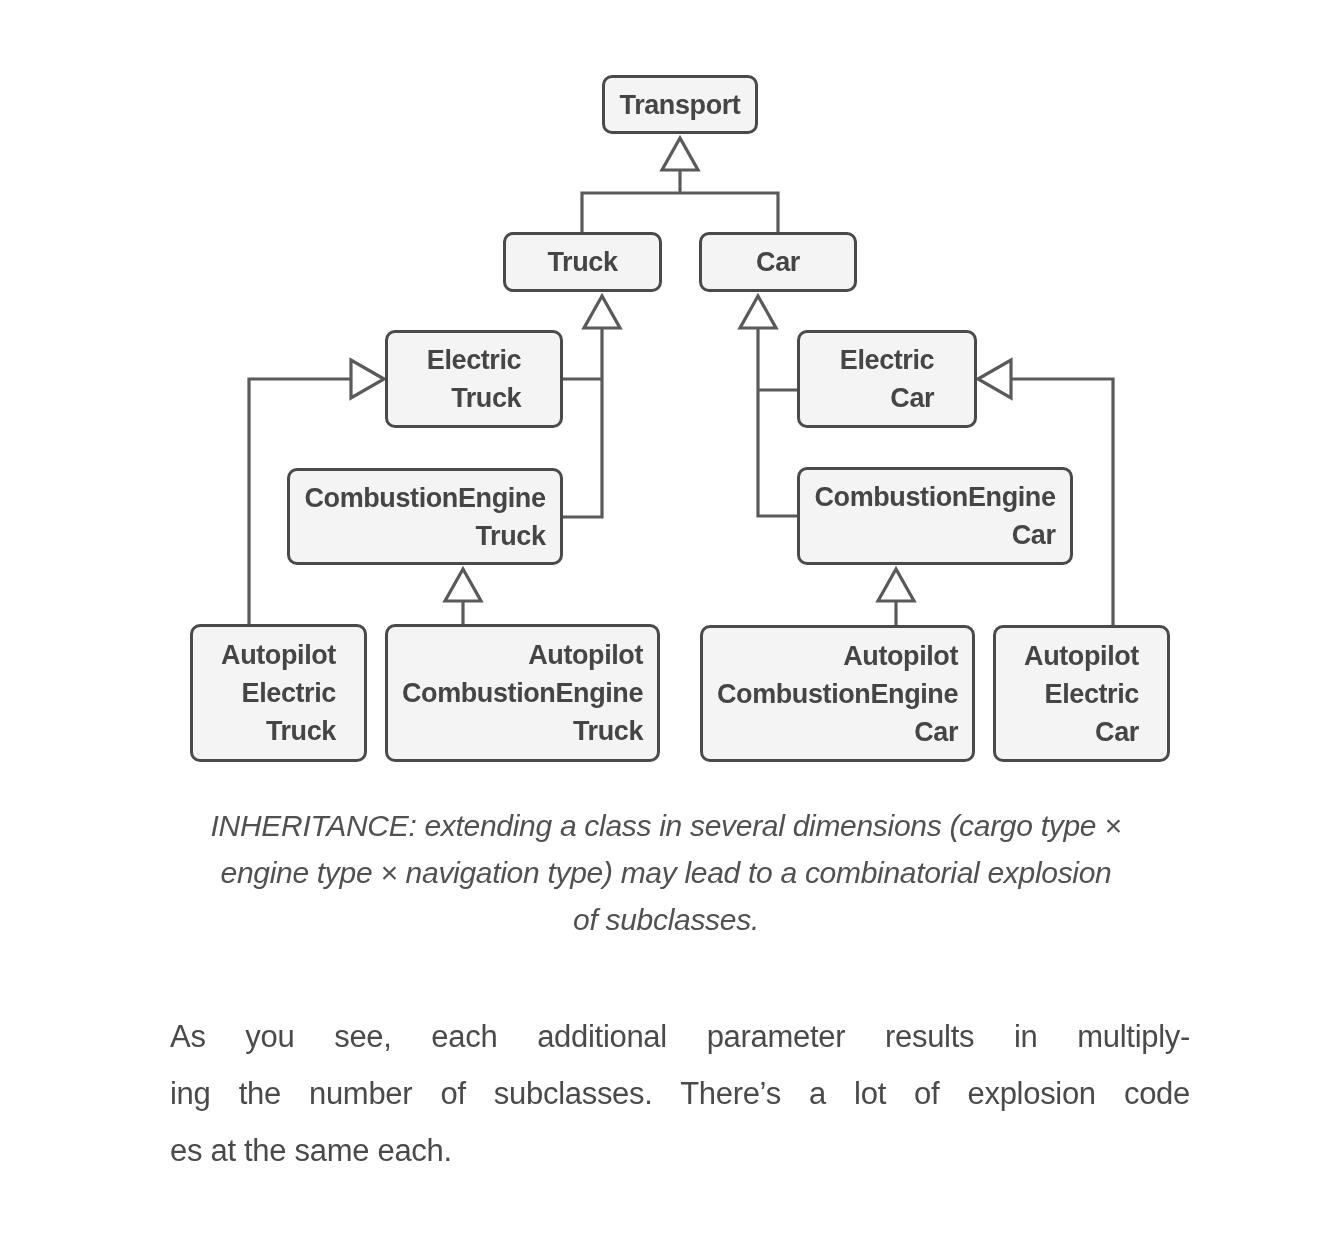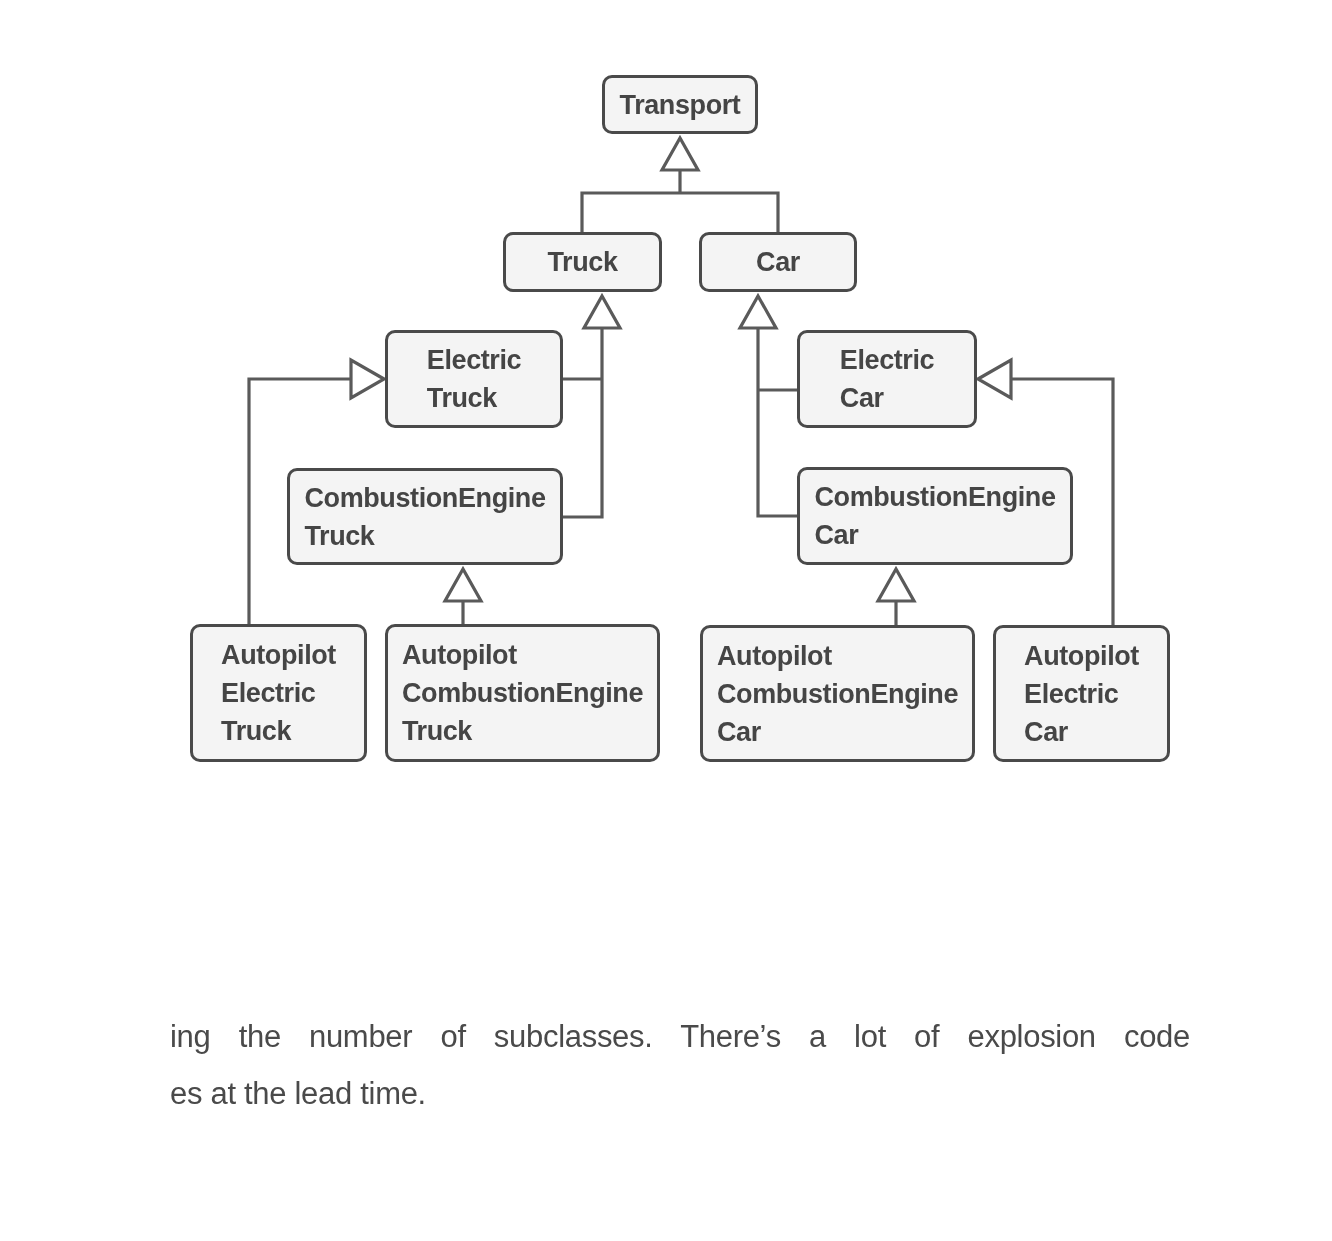--- a/index.html
+++ b/index.html
@@ -29,21 +29,21 @@
     stroke-linejoin: miter;
   }
   .uml-box {
     position: absolute;
     background: #f4f4f4;
     border: 3px solid #4a4a4a;
     border-radius: 10px;
     display: flex;
     align-items: center;
     justify-content: center;
-    text-align: left;
+    text-align: right;
     font-weight: bold;
     font-size: 27px;
     line-height: 38px;
     letter-spacing: -0.4px;
     color: #454545;
     white-space: pre-line;
   }
   .caption {
     position: absolute;
     left: 140px;
@@ -123,19 +123,25 @@
   <div class="uml-box" style="left:385px; top:624px; width:275px; height:138px;">Autopilot
 CombustionEngine
 Truck</div>
   <div class="uml-box" style="left:700px; top:625px; width:275px; height:137px;">Autopilot
 CombustionEngine
 Car</div>
   <div class="uml-box" style="left:993px; top:625px; width:177px; height:137px;">Autopilot
 Electric
 Car</div>
 
+  <div class="caption">
+    <div>INHERITANCE: extending a class in several dimensions (cargo type ×</div>
+    <div>engine type × navigation type) may lead to a combinatorial explosion</div>
+    <div>of subclasses.</div>
+  </div>
 
   <div class="bodytext">
+    <div class="just">As you see, each additional parameter results in multiply-</div>
     <div class="just">ing the number of subclasses. There’s a lot of explosion code</div>
-    <div class="last">es at the lead time.</div>
+    <div class="last">es at the same each.</div>
   </div>
 
 </div>
 
 </body></html>

